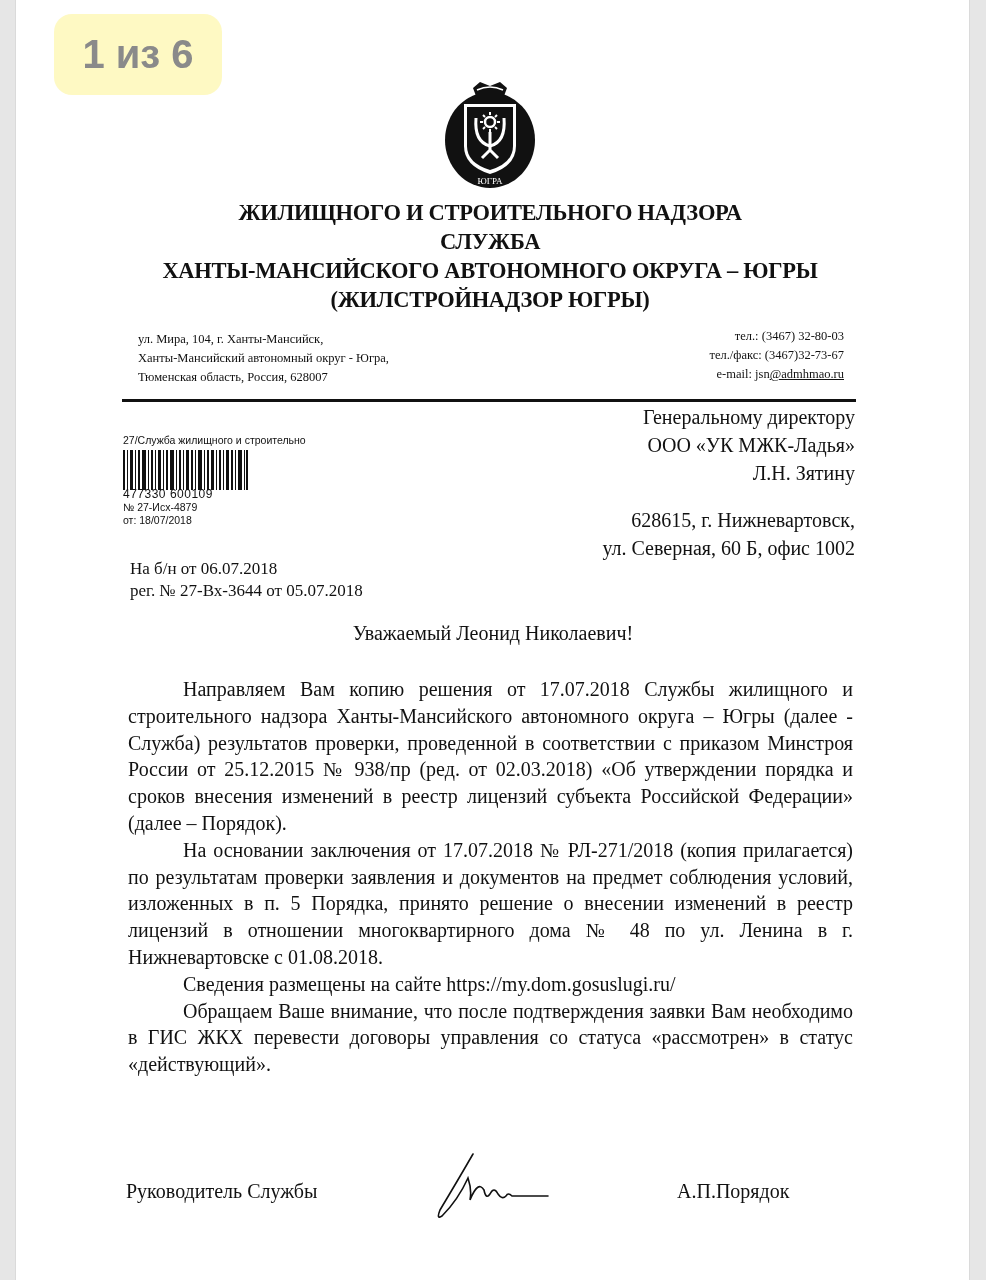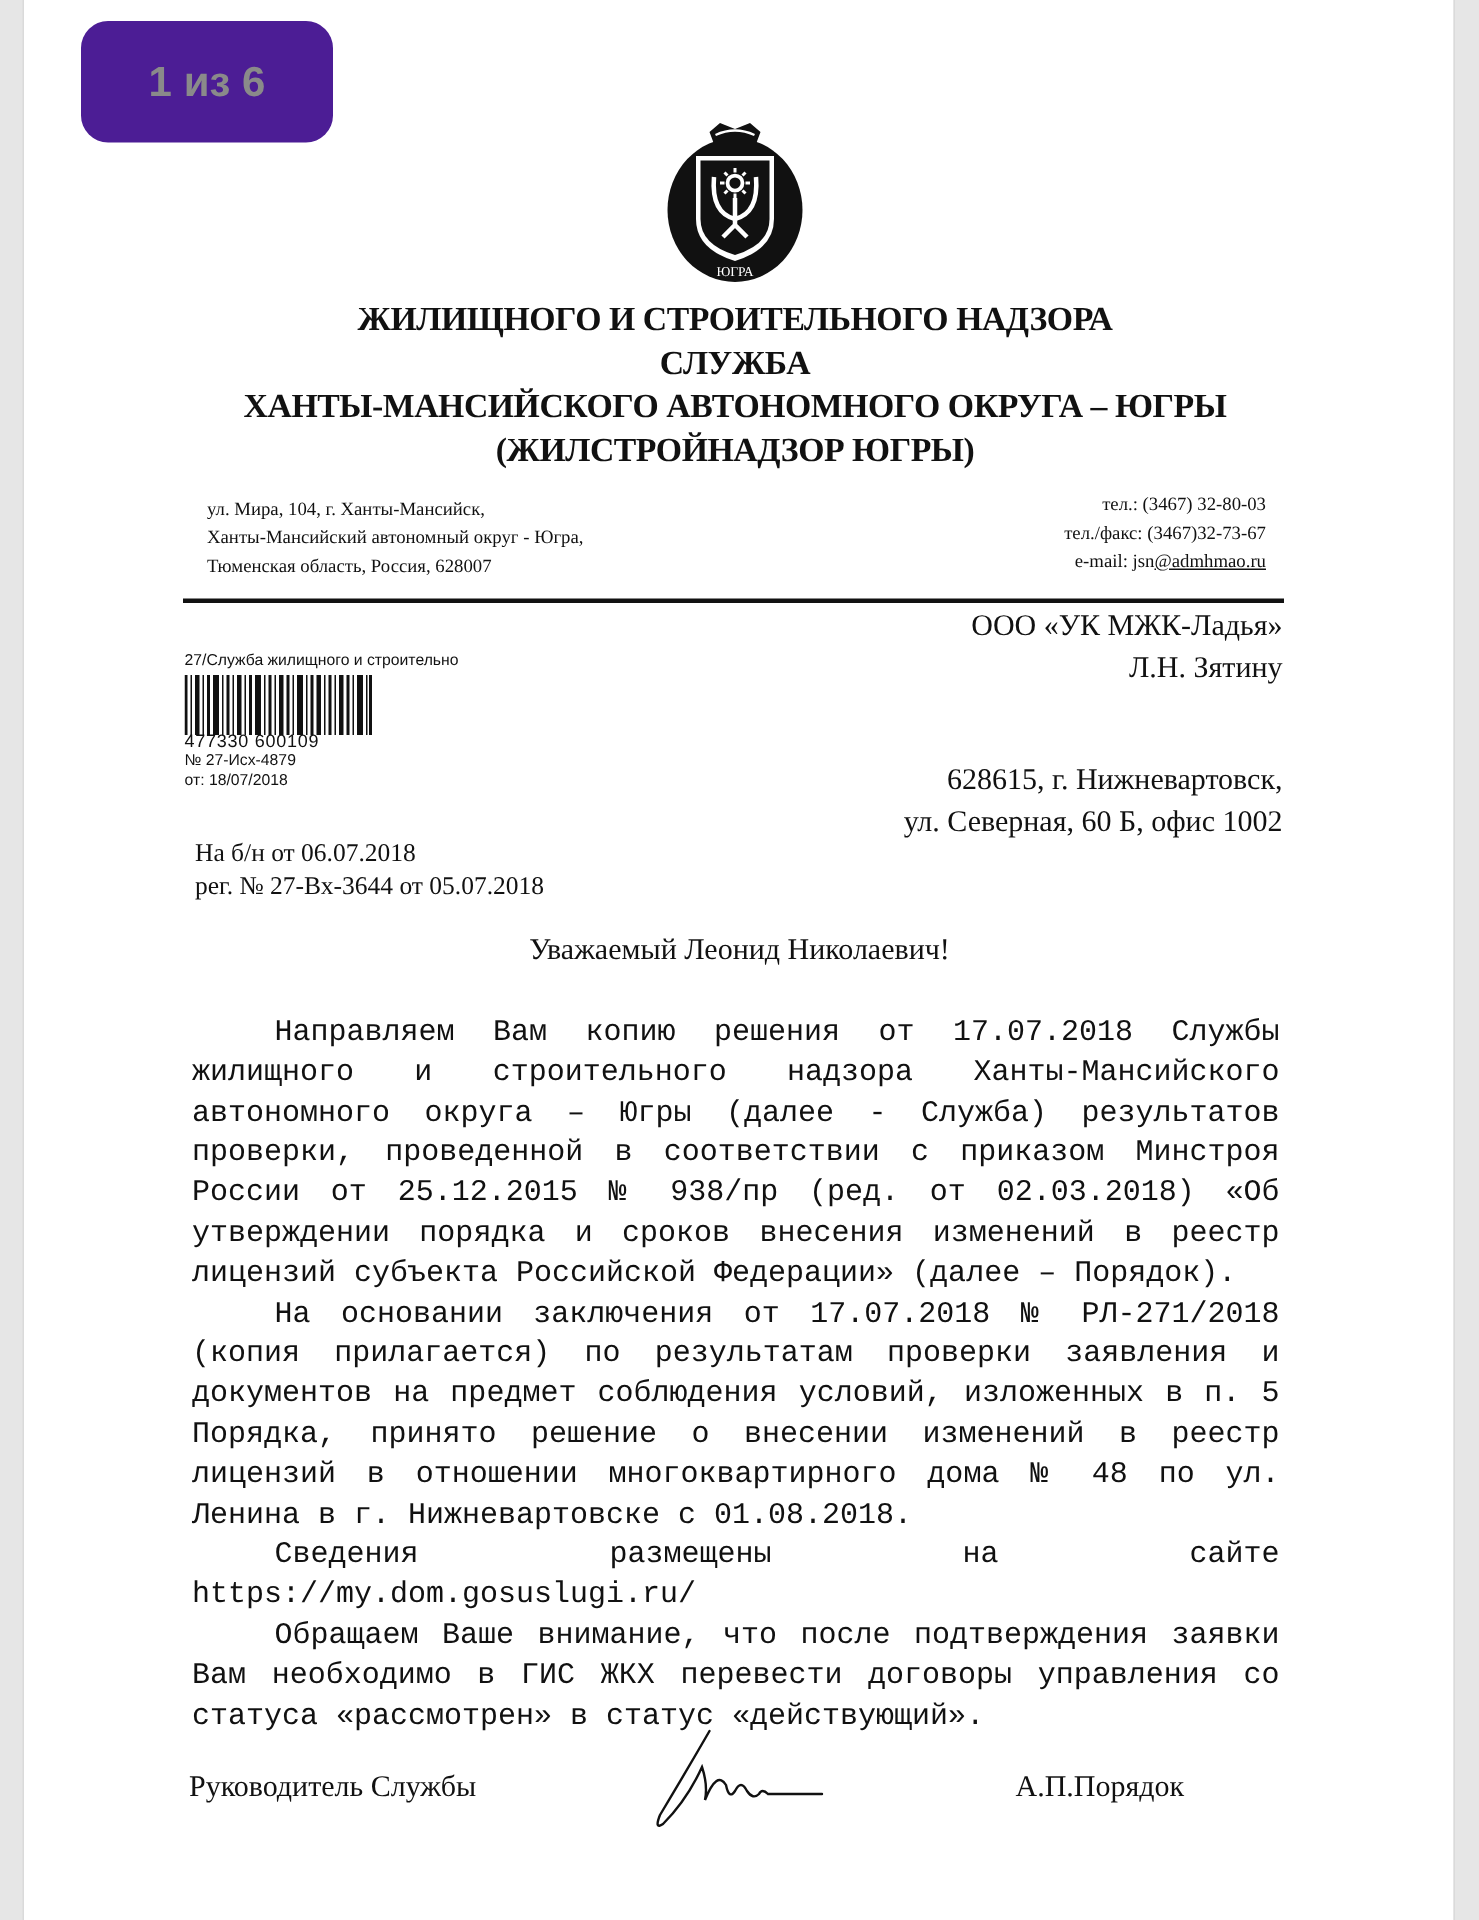--- a/index.html
+++ b/index.html
@@ -6,23 +6,23 @@
     body {
       width: 986px; height: 1280px; position: relative; overflow: hidden;
       background: #ffffff;
       font-family: "Liberation Serif", serif;
       color: #111;
     }
     .edge-left { position: absolute; left: 0; top: 0; width: 15px; height: 1280px; background: #e6e6e6; border-right: 1px solid #dadada; }
     .edge-right { position: absolute; right: 0; top: 0; width: 16px; height: 1280px; background: #e6e6e6; border-left: 1px solid #dadada; }
     .page-counter {
       position: absolute; left: 54px; top: 14px; width: 168px; height: 81px;
-      background: #4c1d95; border-radius: 18px;
+      background: #fef9c3; border-radius: 18px;
       font-family: "Liberation Sans", sans-serif; font-weight: bold;
-      font-size: 28px; color: #8a8a8a;
+      font-size: 40px; color: #8a8a8a;
       display: flex; align-items: center; justify-content: center;
     }
     .emblem { position: absolute; left: 440px; top: 80px; width: 100px; height: 112px; }
     .org-title {
       position: absolute; left: 100px; top: 198px; width: 780px;
       text-align: center; font-weight: bold; font-size: 22.5px; line-height: 29px;
       letter-spacing: -0.3px;
     }
     .addr-left { position: absolute; left: 138px; top: 330px; font-size: 12.5px; line-height: 19px; }
     .addr-right { position: absolute; right: 142px; top: 327px; font-size: 12.5px; line-height: 19px; text-align: right; }
@@ -32,21 +32,21 @@
     .recipient-addr { position: absolute; right: 131px; top: 506px; font-size: 20px; line-height: 28px; text-align: right; }
     .stamp { position: absolute; left: 123px; top: 434px; font-family: "Liberation Sans", sans-serif; font-size: 10.5px; line-height: 13px; }
     .barcode { width: 125px; height: 40px; margin-top: 3px; display: block; }
     .barcode-num { font-size: 12px; letter-spacing: 0.5px; margin-top: -2px; }
     .ref { position: absolute; left: 130px; top: 558px; font-size: 17px; line-height: 22px; }
     .greeting { position: absolute; left: 0; top: 622px; width: 986px; text-align: center; font-size: 20px; }
     .body-text {
       position: absolute; left: 128px; top: 676px; width: 725px;
       font-size: 20px; line-height: 26.8px; text-align: justify;
     }
-    .body-text p { margin: 0; text-indent: 55px; font-family: Liberation Mono, monospace; }
+    .body-text p { margin: 0; text-indent: 55px; }
     .body-text p.spaced { margin-top: 0px; }
     .body-text p.gap { margin-top: 18px; }
     .sign-role { position: absolute; left: 126px; top: 1180px; font-size: 20px; }
     .signature { position: absolute; left: 428px; top: 1150px; width: 130px; height: 76px; }
     .sign-name { position: absolute; left: 677px; top: 1180px; font-size: 20px; }
   </style>
 </head>
 <body>
 
 <div class="edge-left"></div>
@@ -134,20 +134,21 @@
       <rect x="121" y="0" width="1" height="40"></rect>
         <rect x="123" y="0" width="2" height="40"></rect>
     </g>
   </svg>
   <div class="barcode-num">477330 600109</div>
   <div>№ 27-Исх-4879</div>
   <div>от: 18/07/2018</div>
 </div>
 
 <div class="recipient">
+  <div>Генеральному директору</div>
   <div>ООО «УК МЖК-Ладья»</div>
   <div>Л.Н. Зятину</div>
 </div>
 
 <div class="recipient-addr">
   <div>628615, г. Нижневартовск,</div>
   <div>ул. Северная, 60 Б, офис 1002</div>
 </div>
 
 <div class="ref">

